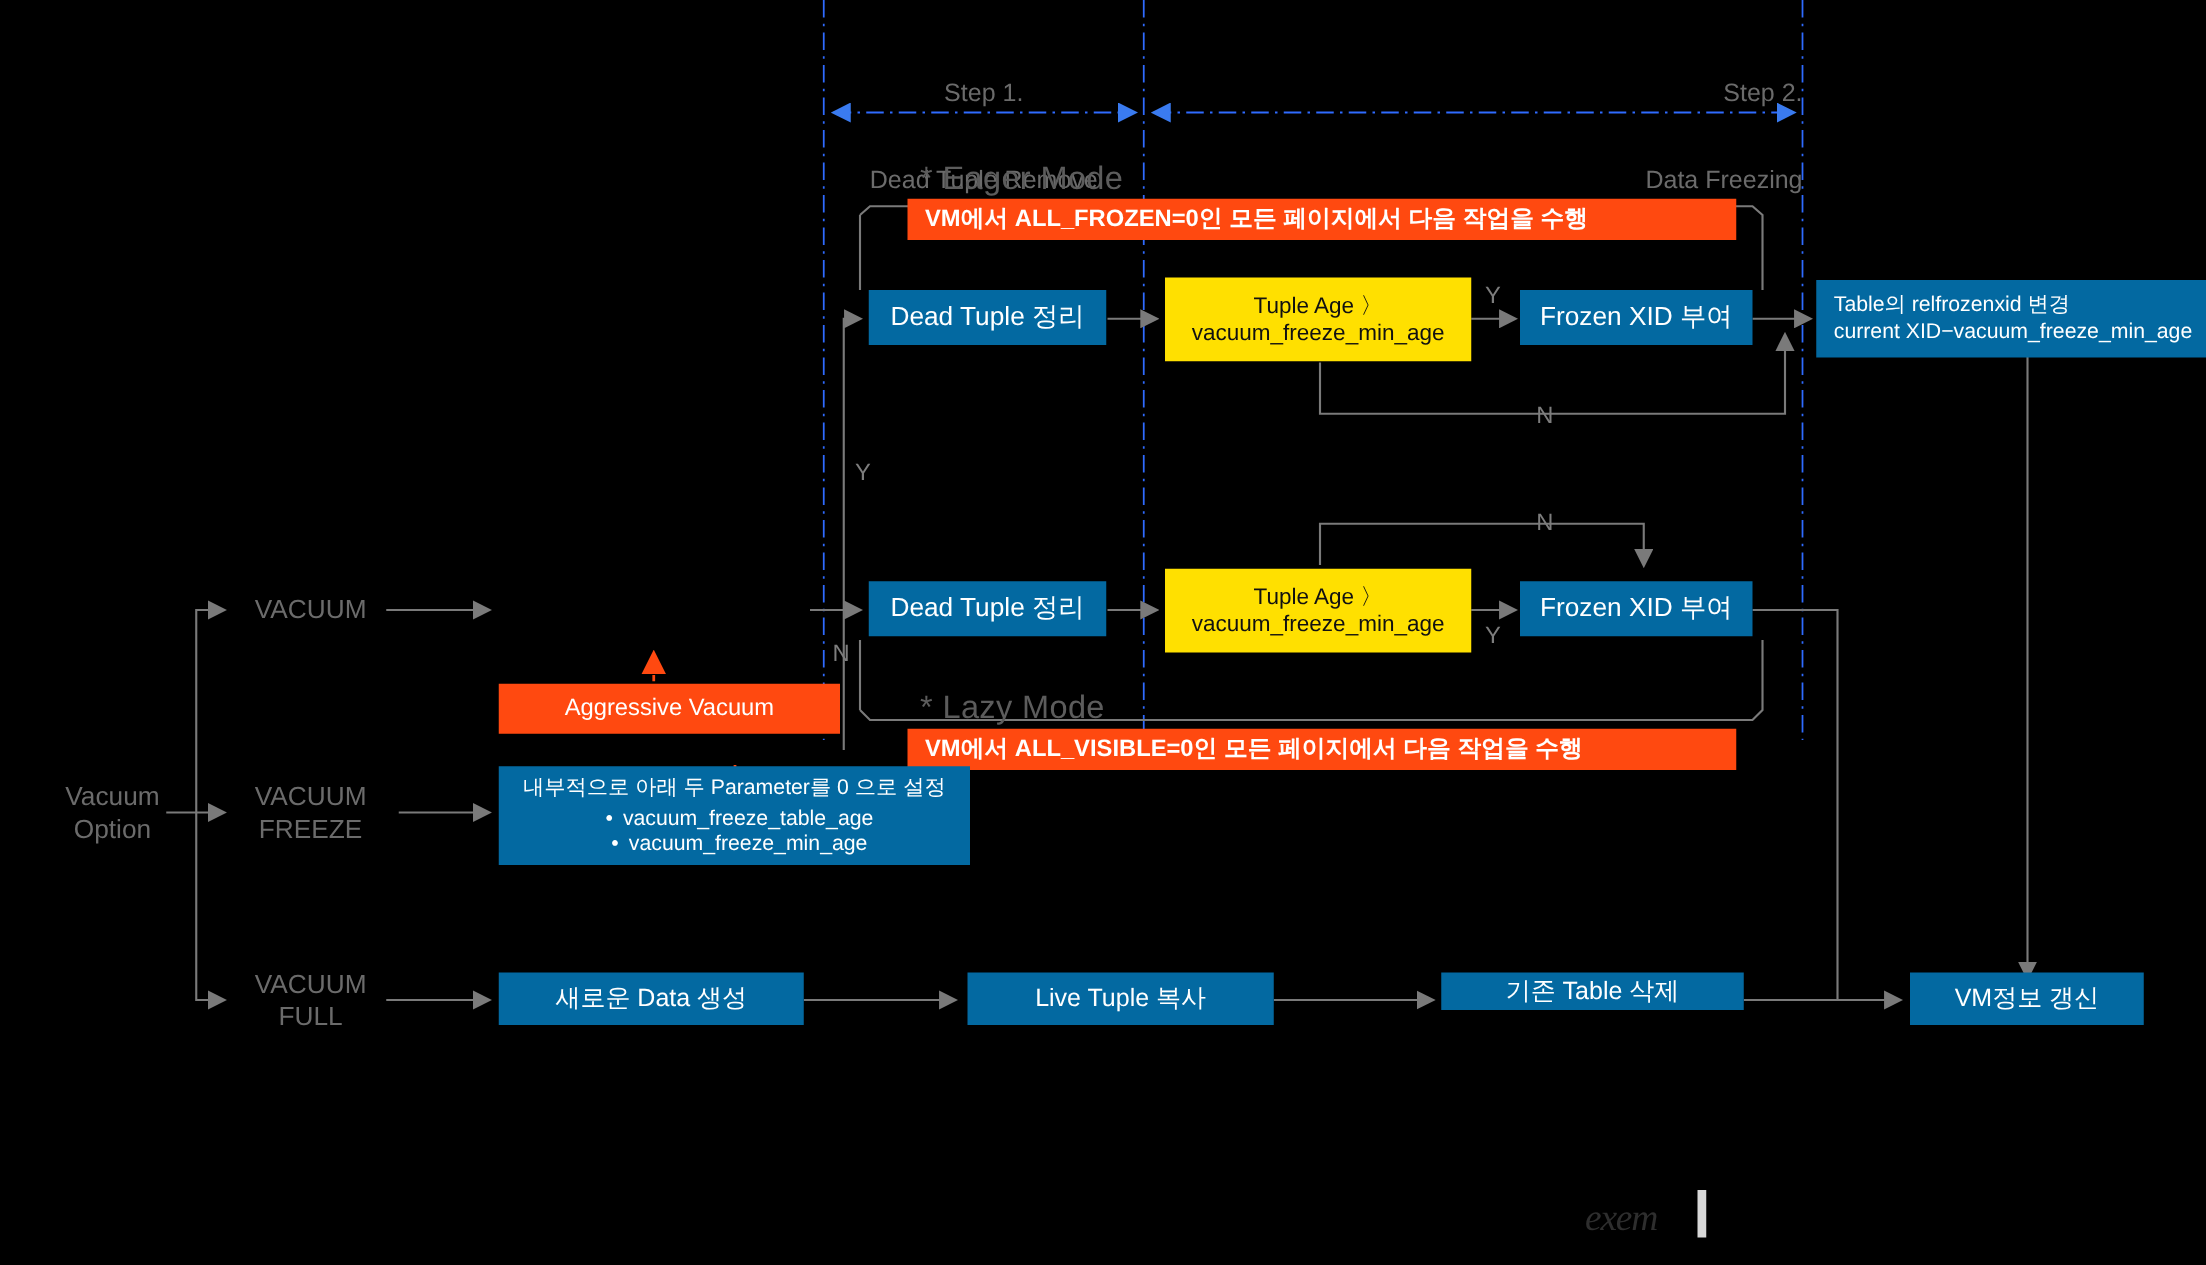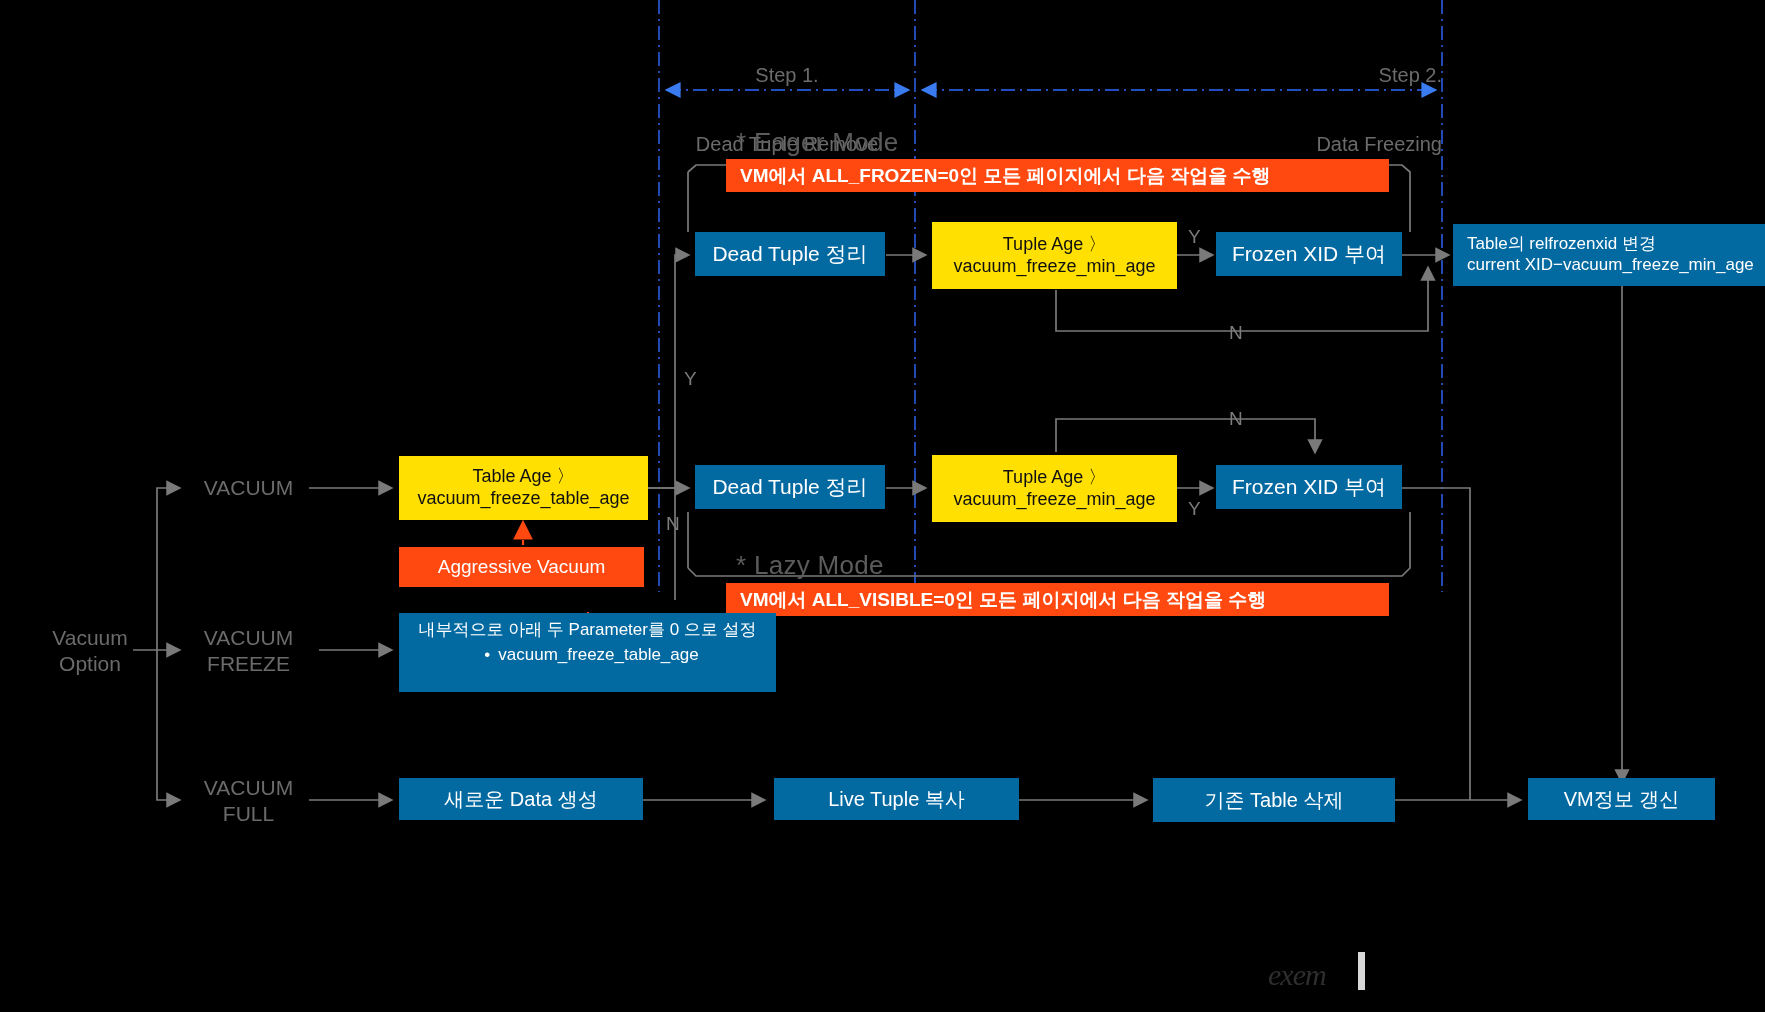--- a/index.html
+++ b/index.html
@@ -125,49 +125,48 @@
 
   <div class="node plain" style="left:10px;top:620px;width:88px;height:62px;font-size:21px;white-space:pre-line;">Vacuum
 Option</div>
 
   <div class="node plain" style="left:150px;top:468px;width:125px;height:40px;font-size:21px;white-space:pre-line;">VACUUM</div>
   <div class="node plain" style="left:150px;top:620px;width:125px;height:62px;font-size:21px;white-space:pre-line;">VACUUM
 FREEZE</div>
   <div class="node plain" style="left:150px;top:770px;width:125px;height:62px;font-size:21px;white-space:pre-line;">VACUUM
 FULL</div>
 
-  <div class="node yellow" style="left:363px;top:456px;width:249px;height:64px;font-size:18px;white-space:pre-line;">Table Age 〉
-vacuum_freeze_table_age</div>
 
-  <div class="node orange" style="left:363px;top:547px;width:245px;height:40px;font-size:19px;">Aggressive Vacuum</div>
+  <div class="node orange" style="left:363px;top:547px;width:273px;height:40px;font-size:19px;">Aggressive Vacuum</div>
 
   <div class="node blue" style="left:363px;top:613px;width:377px;height:79px;font-size:17px;align-items:flex-start;">
     <span class="blistwrap">
       <span class="bl" style="padding:7px 0 4px 0;">내부적으로 아래 두 Parameter를 0 으로 설정</span>
       <span class="bl"><span class="b">•</span><span>vacuum_freeze_table_age</span></span>
+      <span class="bl"><span class="b">•</span><span>vacuum_freeze_min_age</span></span>
     </span>
   </div>
 
   <div class="node blue" style="left:659px;top:232px;width:190px;height:44px;font-size:21px;">Dead Tuple 정리</div>
   <div class="node yellow" style="left:896px;top:222px;width:245px;height:67px;font-size:18px;white-space:pre-line;">Tuple Age 〉
 vacuum_freeze_min_age</div>
   <div class="node blue" style="left:1180px;top:232px;width:186px;height:44px;font-size:21px;">Frozen XID 부여</div>
 
   <div class="node blue" style="left:659px;top:465px;width:190px;height:44px;font-size:21px;">Dead Tuple 정리</div>
   <div class="node yellow" style="left:896px;top:455px;width:245px;height:67px;font-size:18px;white-space:pre-line;">Tuple Age 〉
 vacuum_freeze_min_age</div>
   <div class="node blue" style="left:1180px;top:465px;width:186px;height:44px;font-size:21px;">Frozen XID 부여</div>
 
   <div class="node blue" style="left:1417px;top:224px;width:339px;height:62px;font-size:17px;white-space:pre-line;
               justify-content:flex-start;padding-left:14px;text-align:left;">Table의 relfrozenxid 변경
 current XID−vacuum_freeze_min_age</div>
 
   <div class="node blue" style="left:363px;top:778px;width:244px;height:42px;font-size:20px;">새로운 Data 생성</div>
   <div class="node blue" style="left:738px;top:778px;width:245px;height:42px;font-size:20px;">Live Tuple 복사</div>
-  <div class="node blue" style="left:1117px;top:778px;width:242px;height:44px;font-size:20px;">기존 Table 삭제</div>
+  <div class="node blue" style="left:1117px;top:778px;width:242px;height:30px;font-size:20px;">기존 Table 삭제</div>
   <div class="node blue" style="left:1492px;top:778px;width:187px;height:42px;font-size:20px;">VM정보 갱신</div>
 
   <div class="yn" style="left:648px;top:368px;">Y</div>
   <div class="yn" style="left:630px;top:513px;">N</div>
   <div class="yn" style="left:1152px;top:226px;">Y</div>
   <div class="yn" style="left:1193px;top:322px;">N</div>
   <div class="yn" style="left:1152px;top:498px;">Y</div>
   <div class="yn" style="left:1193px;top:408px;">N</div>
 
   <div class="wm">exem</div>

